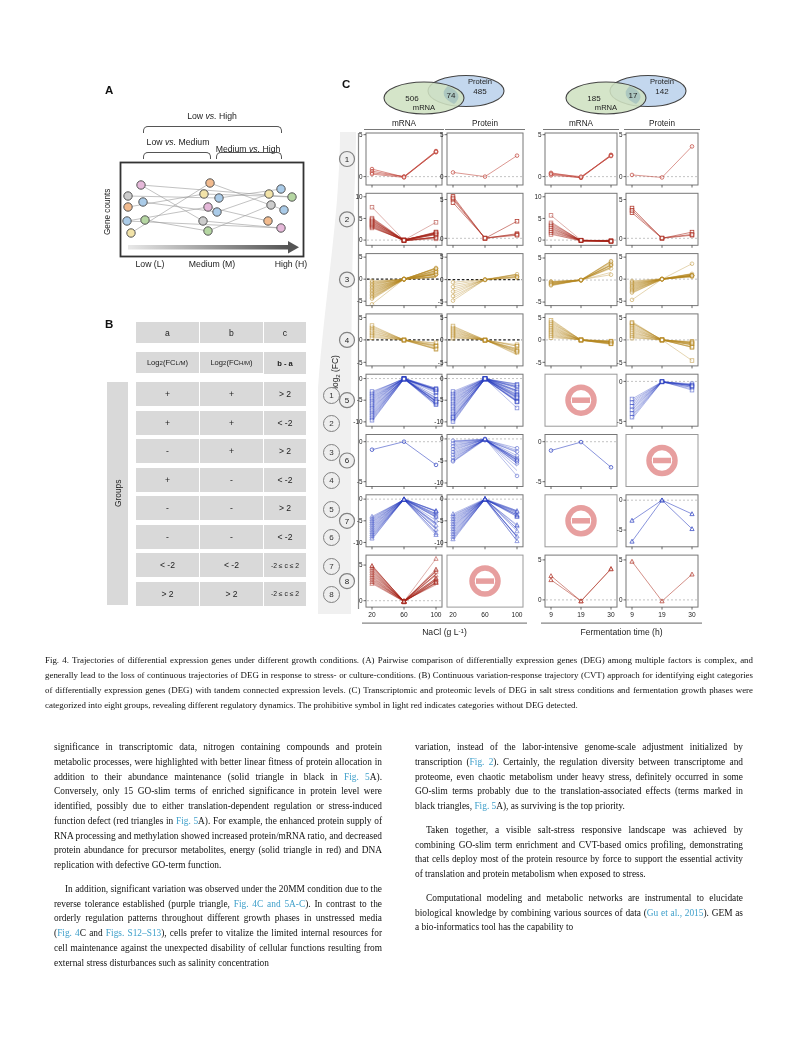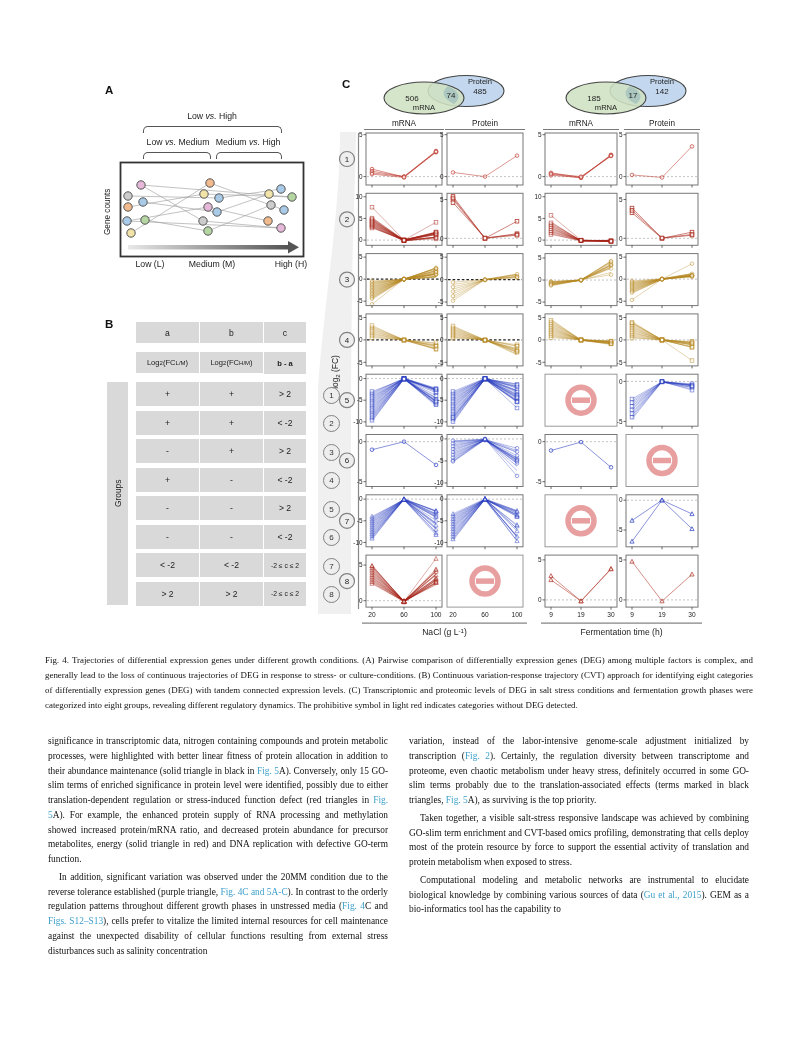--- a/index.html
+++ b/index.html
@@ -17,21 +17,21 @@
   .axlab{position:absolute;font-family:"Liberation Sans",sans-serif;font-size:8.7px;color:#222;text-align:center;white-space:nowrap;}
   .bcell{position:absolute;background:#d9d9d9;display:flex;align-items:center;justify-content:center;
          font-family:"Liberation Sans",sans-serif;font-size:8.6px;color:#222;white-space:nowrap;}
   .bcell sub{font-size:6px;}
   .bnum{position:absolute;width:15px;height:15px;border:1.2px solid #828282;border-radius:50%;background:#eee;
         display:flex;align-items:center;justify-content:center;font-family:"Liberation Sans",sans-serif;font-size:8px;color:#333;}
   .caption{position:absolute;left:45px;width:708px;top:653px;font-size:8.9px;line-height:15px;
            text-align:justify;color:#111;}
   .cols{position:absolute;top:731px;left:45px;width:708px;display:flex;gap:15px;}
   .col{width:346px;font-size:9.35px;line-height:14.75px;text-align:justify;color:#111;}
-  .col p{margin:3px;}
+  .col p{margin:9px;}
   .col p.ind{text-indent:11px;}
   .sec-head{font-style:italic;margin:14px 0 13px 0 !important;}
   .lnk{color:#3e9fca;text-decoration:none;cursor:pointer;}
   .pageno{position:absolute;left:0;width:794px;top:1001px;text-align:center;font-size:8.6px;color:#222;}
   svg text{font-family:"Liberation Sans",sans-serif;}
 </style>
 </head>
 <body>
 
 <div class="page">
@@ -1366,21 +1366,21 @@
         <line x1="362" y1="623.0999999999999" x2="527" y2="623.0999999999999" stroke="#555" stroke-width="0.9"></line>
         <line x1="541" y1="623.0999999999999" x2="702" y2="623.0999999999999" stroke="#555" stroke-width="0.9"></line>
         <text x="444.5" y="635.0999999999999" font-size="8.6" text-anchor="middle" fill="#222"><tspan dy="0">NaCl (g L</tspan><tspan dy="-2.4" font-size="6.191999999999999">-1</tspan><tspan dy="2.4">)</tspan></text>
         <text x="621.5" y="635.0999999999999" font-size="8.6" text-anchor="middle" fill="#222"><tspan dy="0">Fermentation time (h)</tspan></text>
       </svg>
 
     <div class="plabel" style="left:105px;top:84px;">A</div>
     <div class="bktxt" id="bktxt-top" style="left:143px;top:111px;width:138px;"><span>Low </span><i>vs.</i><span> High</span></div>
     <div class="bracket" style="left:143px;top:126px;width:137px;"></div>
     <div class="bktxt" id="bktxt-left" style="left:138px;top:137px;width:80px;"><span>Low </span><i>vs.</i><span> Medium</span></div>
-    <div class="bktxt" id="bktxt-right" style="left:212px;top:137px;width:72px;"><span>Medium </span><i>vs.</i><span> High</span></div>
+    <div class="bktxt" id="bktxt-right" style="left:212px;top:144px;width:72px;"><span>Medium </span><i>vs.</i><span> High</span></div>
     <div class="bracket" style="left:143px;top:152px;width:66px;"></div>
     <div class="bracket" style="left:216px;top:152px;width:64px;"></div>
     <div class="vlab" style="left:103px;top:172px;height:80px;">Gene counts</div>
     <svg id="panelA-svg" style="position:absolute;left:119px;top:161px;" width="186" height="98" viewBox="119 161 186 98">
         <defs>
           <linearGradient id="arrowg" x1="0" x2="1" y1="0" y2="0">
             <stop offset="0" stop-color="#e8e8e8"></stop>
             <stop offset="1" stop-color="#555"></stop>
           </linearGradient>
         </defs>

